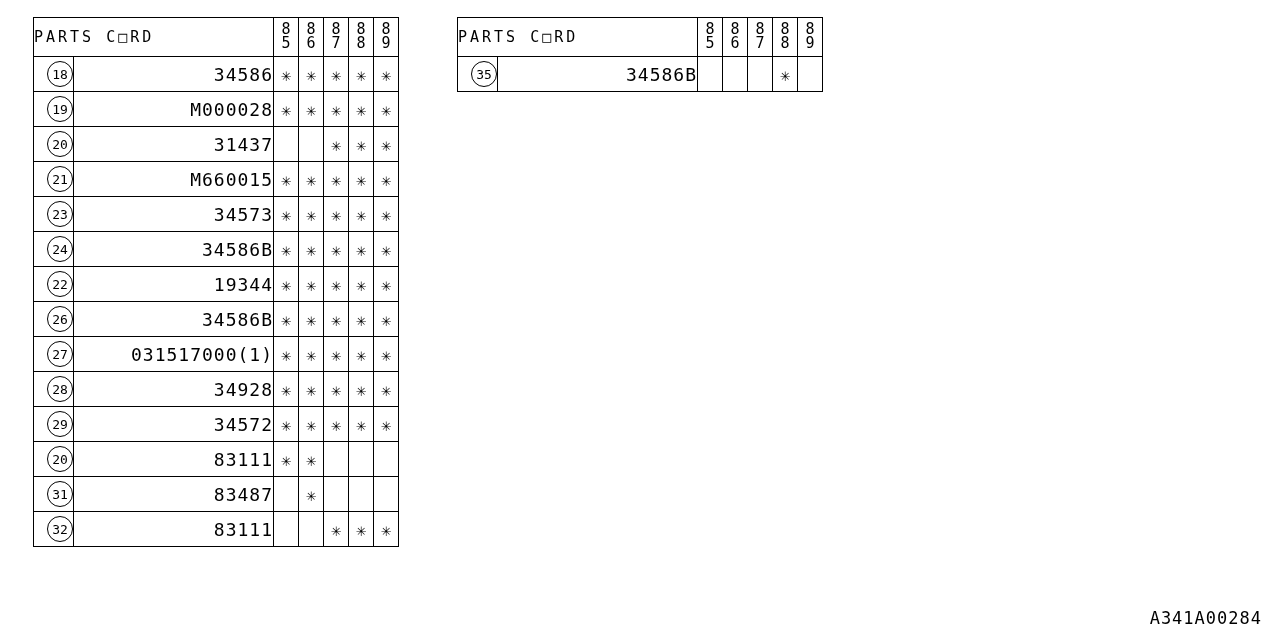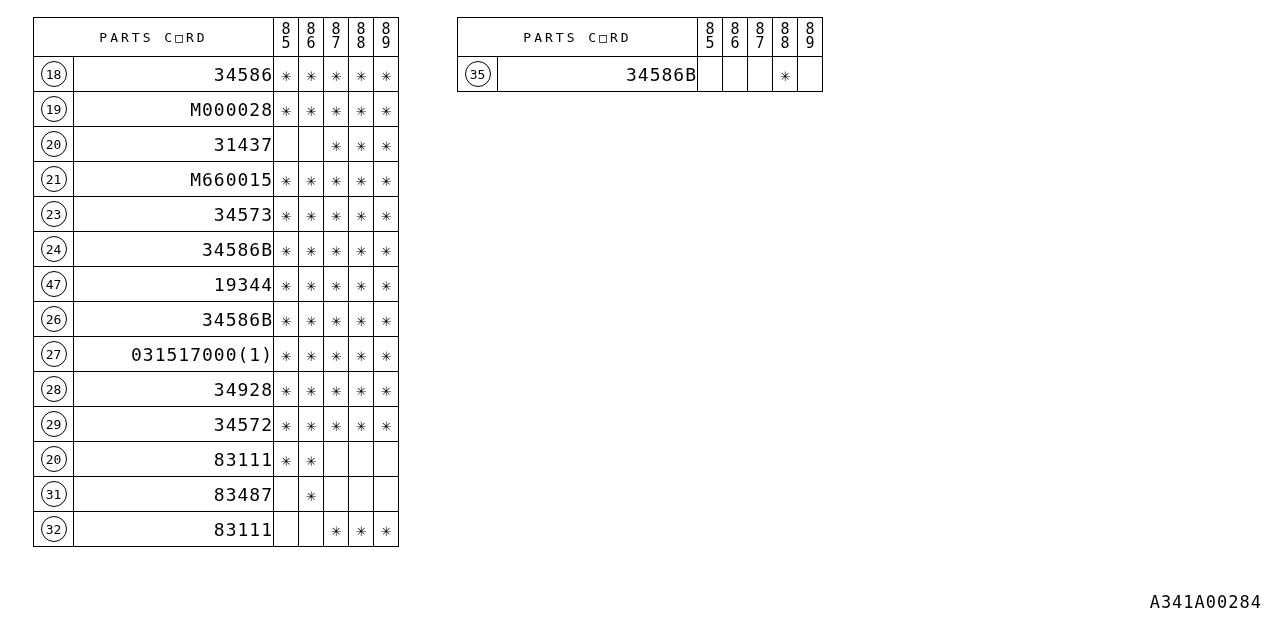--- a/index.html
+++ b/index.html
@@ -43,22 +43,22 @@
   }
 
   
   .col-idx   { width: 40px; }
   .col-name  { width: 200px; }
   .col-year  { width: 25px; }
 
   
   .hdr-title {
     height: 38px;
-    text-align: center;
-    font-size: 13px;
+    text-align: left;
+    font-size: 15px;
     letter-spacing: 3px;
     font-family: "DejaVu Sans Mono", monospace;
     white-space: nowrap;
   }
   .hdr-year {
     height: 38px;
     text-align: center;
     vertical-align: middle;
     padding: 0;
   }
@@ -71,21 +71,21 @@
     font-size: 15px;
     letter-spacing: 0;
   }
   .year-stack span { display: block; }
 
   
   .row-cell {
     height: 34px;
   }
   .cell-idx {
-    text-align: center;
+    text-align: right;
     vertical-align: middle;
   }
   .idx-circle {
     display: inline-flex;
     align-items: center;
     justify-content: center;
     width: 26px;
     height: 26px;
     border: 1px solid #000;
     border-radius: 50%;
@@ -127,21 +127,21 @@
     display: inline-block;
     line-height: 1;
     position: relative;
     top: 1px;
   }
 
   
   .doc-code {
     position: absolute;
     right: 18px;
-    bottom: 28px;
+    bottom: 12px;
     font-size: 17px;
     letter-spacing: 1px;
     font-family: "DejaVu Sans Mono", monospace;
   }
 </style>
 </head>
 <body>
 
 <div class="sheet">
 
@@ -239,21 +239,21 @@
         <tr class="row-cell">
           <td class="row-cell cell-idx"><span class="idx-circle">24</span></td>
           <td class="row-cell cell-name"><span>34586B</span></td>
           <td class="row-cell cell-mark"><span class="mark-glyph">✳</span></td>
           <td class="row-cell cell-mark"><span class="mark-glyph">✳</span></td>
           <td class="row-cell cell-mark"><span class="mark-glyph">✳</span></td>
           <td class="row-cell cell-mark"><span class="mark-glyph">✳</span></td>
           <td class="row-cell cell-mark"><span class="mark-glyph">✳</span></td>
         </tr>
         <tr class="row-cell">
-          <td class="row-cell cell-idx"><span class="idx-circle">47</span></td>
+          <td class="row-cell cell-idx"><span class="idx-circle">22</span></td>
           <td class="row-cell cell-name"><span>19344</span></td>
           <td class="row-cell cell-mark"><span class="mark-glyph">✳</span></td>
           <td class="row-cell cell-mark"><span class="mark-glyph">✳</span></td>
           <td class="row-cell cell-mark"><span class="mark-glyph">✳</span></td>
           <td class="row-cell cell-mark"><span class="mark-glyph">✳</span></td>
           <td class="row-cell cell-mark"><span class="mark-glyph">✳</span></td>
         </tr>
         <tr class="row-cell">
           <td class="row-cell cell-idx"><span class="idx-circle">26</span></td>
           <td class="row-cell cell-name"><span>34586B</span></td>

